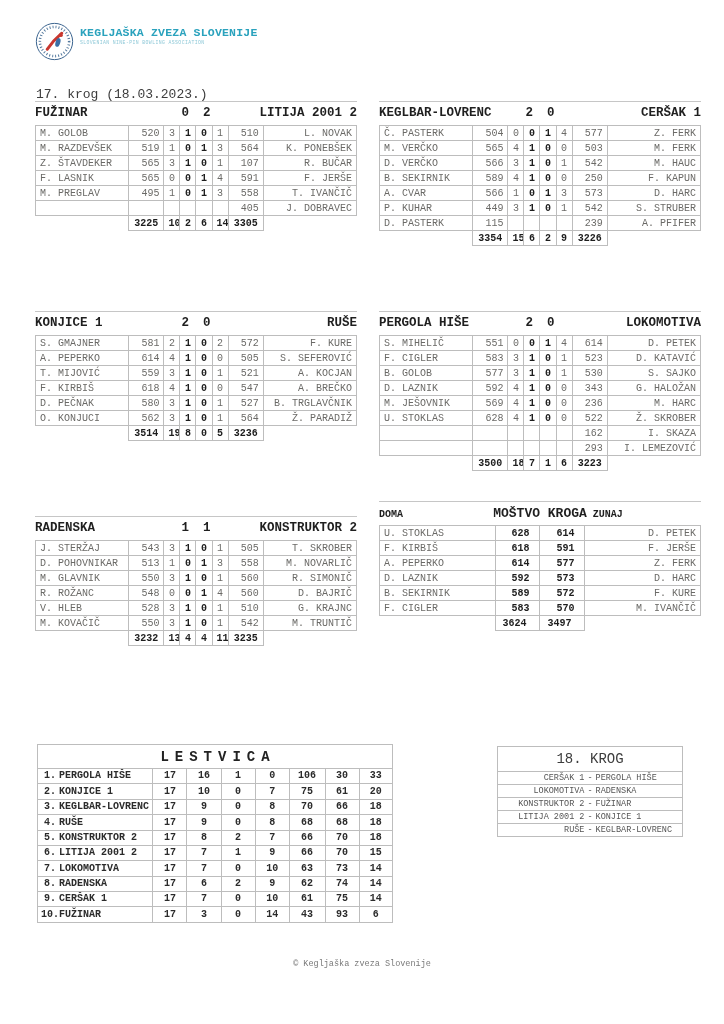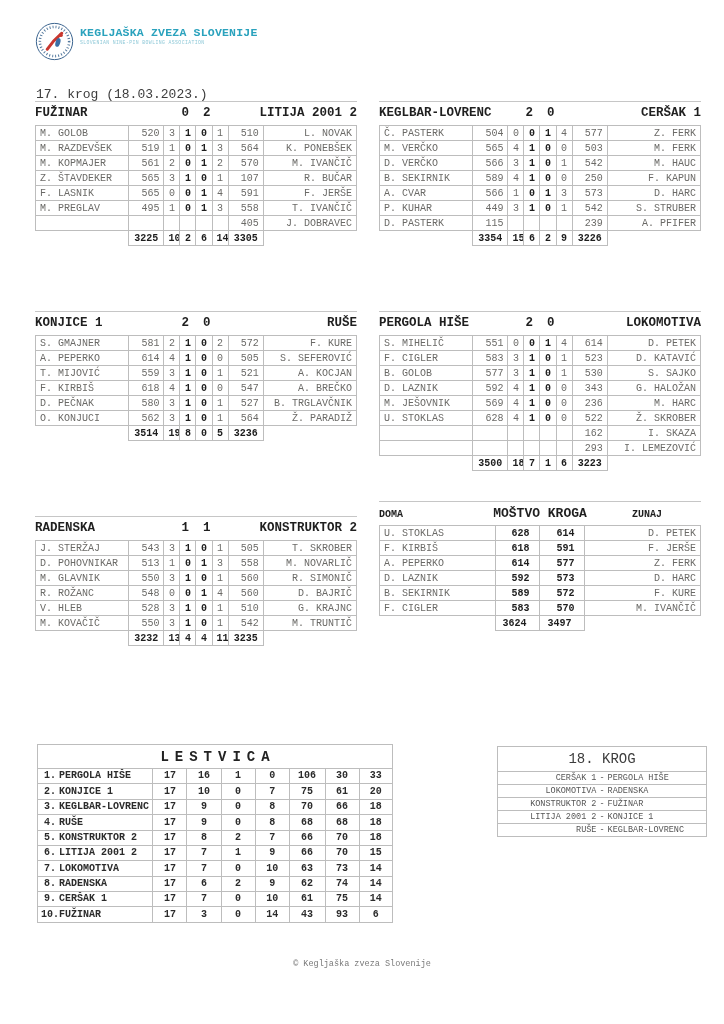--- a/index.html
+++ b/index.html
@@ -22,21 +22,21 @@
   #sec-m4{left:35px;top:516px;}  #sec-tor{left:379px;top:501px;}
 
   .match-header{display:flex;align-items:baseline;font-weight:bold;font-size:12.5px;
                 color:#1f1f1f;height:19px;white-space:nowrap;}
   .mh-home{flex:1;text-align:left;}
   .mh-score{display:flex;gap:14px;padding:0 6px;}
   .mh-away{flex:1;text-align:right;}
 
   .tor-header .tor-side{flex:1;font-size:10px;}
   .tor-header .tor-title{font-size:13px;padding:0 6px;}
-  .tor-header .right{text-align:center;}
+  .tor-header .right{text-align:left;}
 
   
   table.grid{border-collapse:collapse;width:100%;table-layout:fixed;font-size:10px;color:#6b6a67;}
   table.grid td{border:1px solid #bdbdbd;padding:1px 4px;line-height:11px;height:12px;
                 overflow:hidden;white-space:nowrap;}
   .c-hname{text-align:left;}
   .c-aname{text-align:right;}
   .c-hscore,.c-ascore{text-align:right;padding-right:7px;}
   .c-hpts,.c-apts{text-align:center;}
   .c-hset,.c-aset{text-align:center;font-weight:bold;color:#1d1d1d;}
@@ -48,21 +48,21 @@
   
   #standings{position:absolute;left:37px;top:744px;width:356px;}
   .st-title{border:1px solid #bdbdbd;text-align:center;font-weight:bold;font-size:14px;
             letter-spacing:6px;color:#222;padding:4px 0 3px 6px;}
   table.standings{margin-top:-1px;}
   table.standings td{font-weight:bold;color:#2b2b2b;text-align:center;line-height:11.5px;padding:1.2px 3px;}
   table.standings .c-rank{text-align:right;border-right:none;padding-right:1px;}
   table.standings .c-team{text-align:left;border-left:none;padding-left:2px;}
 
   
-  #next-round{position:absolute;left:497px;top:746px;width:210px;}
+  #next-round{position:absolute;left:497px;top:746px;width:186px;}
   .fx-title{border:1px solid #bdbdbd;text-align:center;font-size:14px;color:#3c3c3c;padding:4px 0;}
   .fixture{border:1px solid #bdbdbd;margin-top:-1px;display:flex;align-items:baseline;
            font-size:8.5px;color:#555;padding:1.5px 2px;line-height:9px;white-space:nowrap;}
   .fx-home{flex:1;text-align:right;}
   .fx-dash{padding:0 3px;}
   .fx-away{flex:1;text-align:left;}
 
   
   .footer{position:absolute;left:0;right:0;top:959px;text-align:center;font-size:8.5px;color:#7a7a7a;}
 </style>
@@ -117,30 +117,20 @@
           </tr>
           <tr>
             <td class="c-hname">M. RAZDEVŠEK</td>
             <td class="c-hscore">519</td>
             <td class="c-hpts">1</td>
             <td class="c-hset">0</td>
             <td class="c-aset">1</td>
             <td class="c-apts">3</td>
             <td class="c-ascore">564</td>
             <td class="c-aname">K. PONEBŠEK</td>
-          </tr>
-          <tr>
-            <td class="c-hname">M. KOPMAJER</td>
-            <td class="c-hscore">561</td>
-            <td class="c-hpts">2</td>
-            <td class="c-hset">0</td>
-            <td class="c-aset">1</td>
-            <td class="c-apts">2</td>
-            <td class="c-ascore">570</td>
-            <td class="c-aname">M. IVANČIČ</td>
           </tr>
           <tr>
             <td class="c-hname">Z. ŠTAVDEKER</td>
             <td class="c-hscore">565</td>
             <td class="c-hpts">3</td>
             <td class="c-hset">1</td>
             <td class="c-aset">0</td>
             <td class="c-apts">1</td>
             <td class="c-ascore">107</td>
             <td class="c-aname">R. BUČAR</td>

